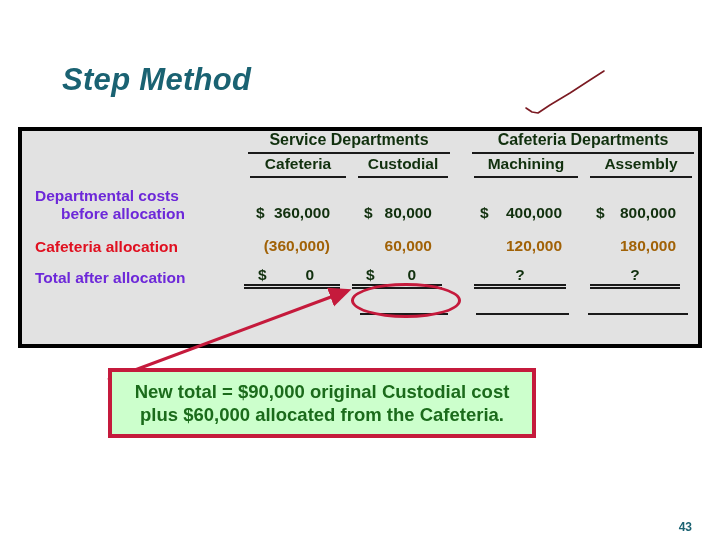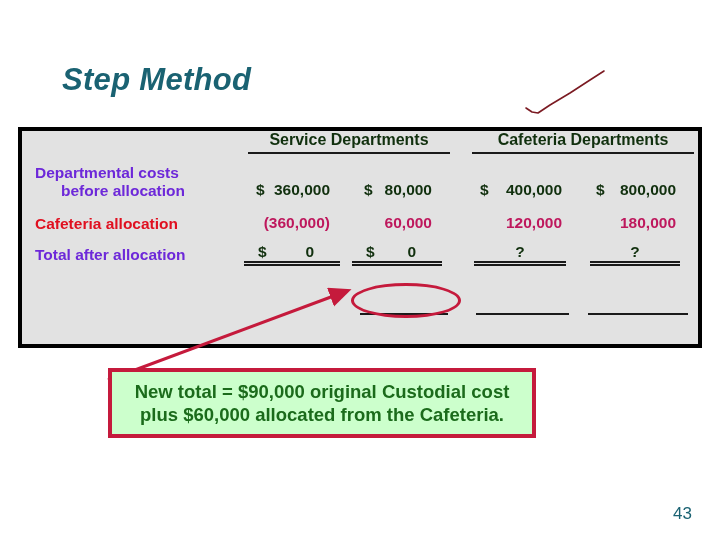--- a/index.html
+++ b/index.html
@@ -113,21 +113,21 @@
   .rowlabel.red  { color: #E01020; }
   .rowlabel.blue { color: #3A55CC; }
   .indent { padding-left: 26px; }
 
   .num {
     text-align: right;
     padding-right: 12px !important;
     white-space: nowrap;
     color: #11300E;
   }
-  .num.red  { color: #be185d; }
+  .num.red  { color: #a16207; }
   .num.blue { color: #3A55CC; }
 
   
   .dcell {
     display: flex;
     justify-content: space-between;
     padding-right: 10px;
     padding-left: 12px;
   }
   .dcell.tight { padding-left: 20px; }
@@ -195,24 +195,24 @@
   }
   #callout-box .cl {
     white-space: nowrap;
     display: block;
   }
 
   
   #page-number {
     position: absolute;
     right: 28px;
-    bottom: 16px;
-    font-size: 17px;
+    bottom: 6px;
+    font-size: 12px;
     color: #1A6272;
-    font-weight: normal;
+    font-weight: bold;
   }
 </style>
 </head>
 <body>
 
 <div id="slide-title">Step Method</div>
 
 <svg id="pen-mark" viewBox="0 0 140 76" xmlns="http://www.w3.org/2000/svg">
   <path d="M 18 50 L 24 54 L 30 55 L 42 47 L 62 35 L 82 22 L 96 13" stroke="#7B1A22" stroke-width="1.6" fill="none" stroke-linecap="round" stroke-linejoin="round"></path>
 </svg>
@@ -233,20 +233,36 @@
         <td></td>
         <td colspan="2" class="grp">
           <span class="rule">Service Departments</span>
         </td>
         <td></td>
         <td colspan="2" class="grp">
           <span class="rule">Cafeteria Departments</span>
         </td>
       </tr>
 
+      <tr>
+        <td></td>
+        <td class="colh">
+          <span class="rule">Cafeteria</span>
+        </td>
+        <td class="colh">
+          <span class="rule">Custodial</span>
+        </td>
+        <td></td>
+        <td class="colh">
+          <span class="rule">Machining</span>
+        </td>
+        <td class="colh">
+          <span class="rule">Assembly</span>
+        </td>
+      </tr>
 
       <tr class="r-before">
         <td class="rowlabel">
           <span>Departmental costs</span><br>
           <span class="indent">before allocation</span>
         </td>
         <td class="num">
           <span class="dcell">
               <span>$</span>
               <span>360,000</span>

